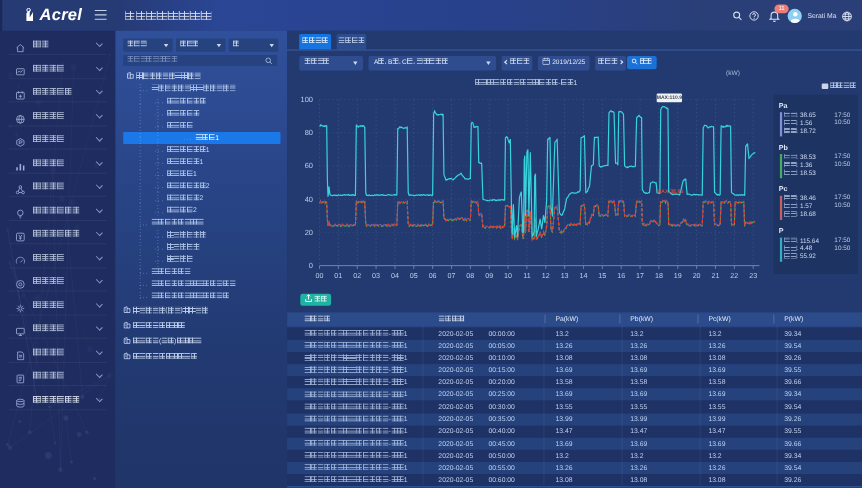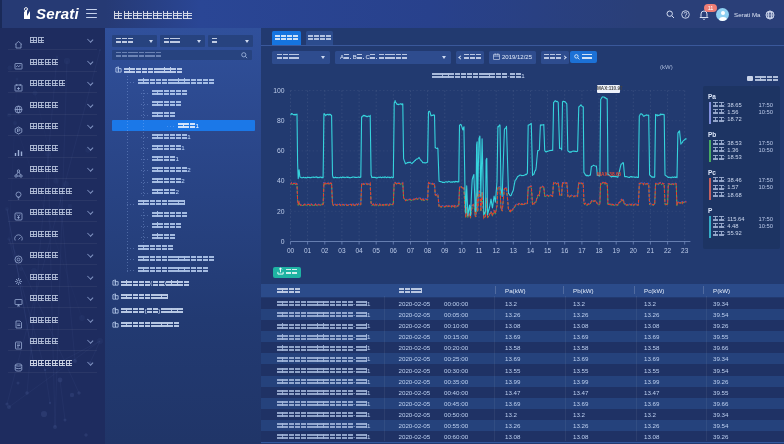--- a/index.html
+++ b/index.html
@@ -67,21 +67,21 @@
 .td{position:absolute;top:2.2px;white-space:nowrap;}
 #btline{left:0;top:410.5px;width:523px;height:1px;background:#33589d;}
 #botstrip{left:0;top:442.5px;width:784px;height:1.5px;background:#15224c;}
 #lstrip{left:0;top:0;width:2px;height:444px;background:#1a2a58;}
 </style></head><body>
 <div id="hdr" class="abs">
 <svg class="abs" style="left:23px;top:7px" width="11" height="13" viewBox="0 0 11 13">
       <path d="M1 12 L1 5 L4 2 L4 9 L7 4 L7 12 Z" fill="#fff"></path>
       <circle cx="3" cy="2.2" r="1.6" fill="none" stroke="#fff" stroke-width="0.9"></circle>
     </svg>
-<div id="logo" class="abs">Serati</div>
+<div id="logo" class="abs">Acrel</div>
 <div id="burger" class="abs">
       <div></div>
       <div></div>
       <div></div>
     </div>
 <div id="ptitle" class="abs"><i class="z"></i><i class="z"></i><i class="z"></i><i class="z"></i><i class="z"></i><i class="z"></i><i class="z"></i><i class="z"></i></div>
 <svg class="abs hic" style="left:666px;top:10px" width="9" height="9" viewBox="0 0 9 9" fill="none" stroke="#d5def2" stroke-width="1">
       <circle cx="3.7" cy="3.7" r="2.7"></circle>
       <path d="M5.8 5.8 L8 8"></path>
     </svg>

